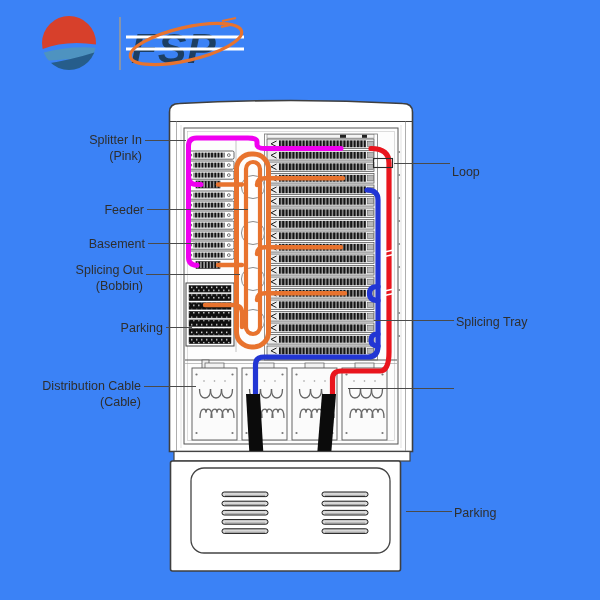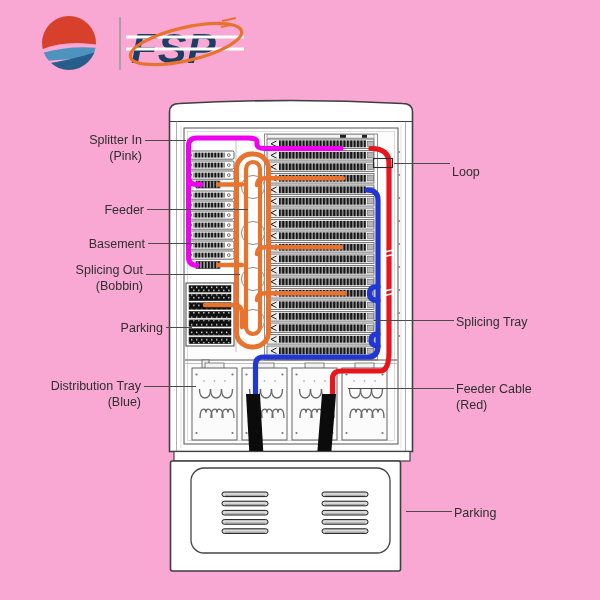--- a/index.html
+++ b/index.html
@@ -1,16 +1,16 @@
 <!DOCTYPE html>
 <html><head>
 <meta charset="utf-8">
 <style>
   html,body{margin:0;padding:0;background:#fff;}
-  .stage{position:relative;width:600px;height:600px;background:#f9a8d4;overflow:hidden;
+  .stage{position:relative;width:600px;height:600px;background:#3b82f6;overflow:hidden;
          font-family:"Liberation Sans",sans-serif;}
   .diagram-svg{position:absolute;left:0;top:0;}
   .logo-svg{position:absolute;left:36px;top:8px;}
   .lbl{position:absolute;font-size:12.5px;line-height:16px;color:#2e2e2e;white-space:nowrap;}
   .ra{text-align:right;}
   .leader{position:absolute;height:1.3px;background:#4a4a4a;}
 </style>
 </head>
 <body>
 
@@ -380,39 +380,35 @@
       <div>(Bobbin)</div>
   </div>
   <div class="leader" style="left:146px; top:274px; width:94px;"></div>
 
   <div class="lbl ra" style="top:320px; right:437px;">
     <div>Parking</div>
   </div>
   <div class="leader" style="left:166px; top:327px; width:26px;"></div>
 
   <div class="lbl ra" style="top:378px; right:459px;">
-    <div>Distribution Tray</div>
-      <div>(Blue)</div>
+    <div>Distribution Cable</div>
+      <div>(Cable)</div>
   </div>
   <div class="leader" style="left:144px; top:386px; width:52px;"></div>
 
   <div class="lbl" style="top:164px; left:452px;">
     <div>Loop</div>
   </div>
   <div class="leader" style="left:394px; top:163px; width:56px;"></div>
 
   <div class="lbl" style="top:314px; left:456px;">
     <div>Splicing Tray</div>
   </div>
   <div class="leader" style="left:374px; top:320px; width:80px;"></div>
 
-  <div class="lbl" style="top:381px; left:456px;">
-    <div>Feeder Cable</div>
-      <div>(Red)</div>
-  </div>
   <div class="leader" style="left:348px; top:388px; width:106px;"></div>
 
   <div class="lbl" style="top:505px; left:454px;">
     <div>Parking</div>
   </div>
   <div class="leader" style="left:406px; top:511px; width:46px;"></div>
 
 </div>
 
 </body></html>

